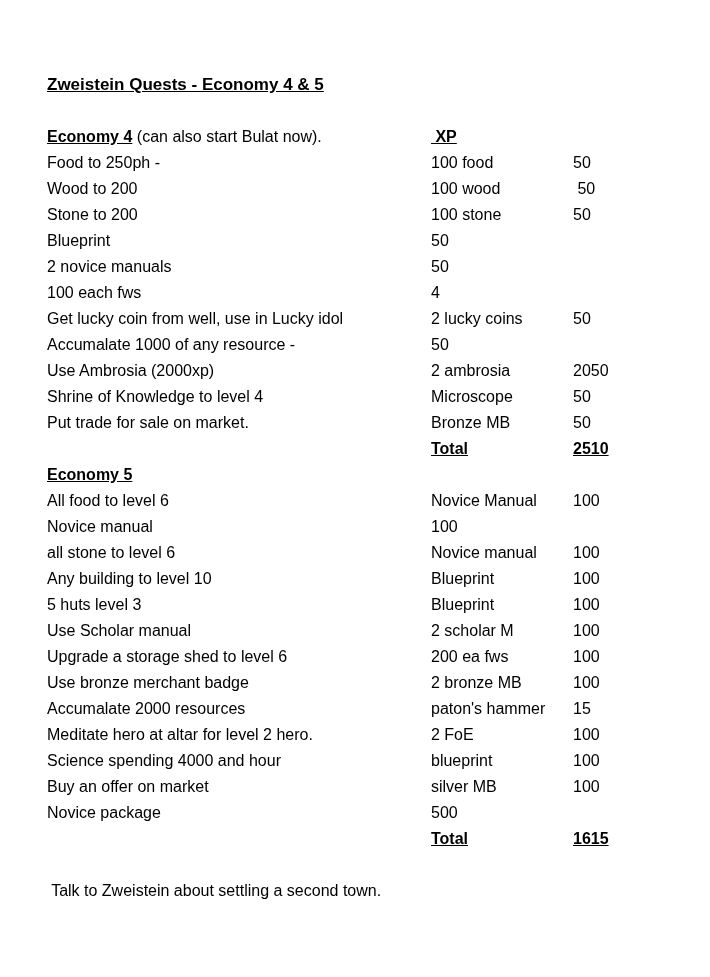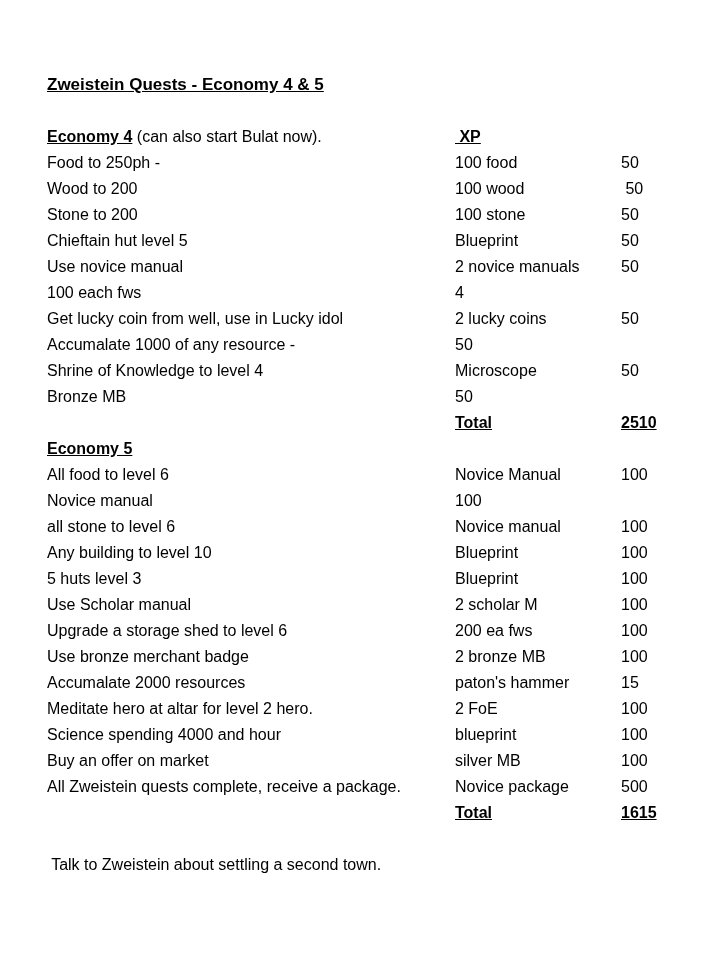--- a/index.html
+++ b/index.html
@@ -30,21 +30,20 @@
     height: 26px;
     line-height: 26px;
     margin-bottom: 26px;
     white-space: pre;
   }
   .row {
     display: grid;
     grid-template-columns: 384px 142px 100px;
     height: 26px;
     line-height: 26px;
-    gap: 24px;
   }
   .cell {
     overflow: visible;
     white-space: nowrap;
   }
   .bold { font-weight: 700; }
   .underline { text-decoration: underline; }
   .pre { white-space: pre; }
   .footer {
     height: 26px;
@@ -77,48 +76,52 @@
     <div class="cell">Wood to 200</div>
     <div class="cell">100 wood</div>
     <div class="cell pre"> 50</div>
   </div>
       <div class="row">
     <div class="cell">Stone to 200</div>
     <div class="cell">100 stone</div>
     <div class="cell pre">50</div>
   </div>
       <div class="row">
-    <div class="cell">Chieftain hut level 5</div>
     <div class="cell">Blueprint</div>
     <div class="cell pre">50</div>
   </div>
       <div class="row">
-    <div class="cell">Use novice manual</div>
     <div class="cell">2 novice manuals</div>
     <div class="cell pre">50</div>
   </div>
       <div class="row">
     <div class="cell">100 each fws</div>
     <div class="cell pre">4</div>
   </div>
       <div class="row">
     <div class="cell">Get lucky coin from well, use in Lucky idol</div>
     <div class="cell">2 lucky coins</div>
     <div class="cell pre">50</div>
   </div>
       <div class="row">
     <div class="cell">Accumalate 1000 of any resource -</div>
     <div class="cell pre">50</div>
   </div>
       <div class="row">
+    <div class="cell">Use Ambrosia (2000xp)</div>
+    <div class="cell">2 ambrosia</div>
+    <div class="cell pre">2050</div>
+  </div>
+      <div class="row">
     <div class="cell">Shrine of Knowledge to level 4</div>
     <div class="cell">Microscope</div>
     <div class="cell pre">50</div>
   </div>
       <div class="row">
+    <div class="cell">Put trade for sale on market.</div>
     <div class="cell">Bronze MB</div>
     <div class="cell pre">50</div>
   </div>
     </div>
 
   <div class="row">
     <div class="cell"></div>
     <div class="cell bold underline">Total</div>
     <div class="cell bold underline">2510</div>
   </div>
@@ -185,21 +188,20 @@
     <div class="cell">Science spending 4000 and hour</div>
     <div class="cell">blueprint</div>
     <div class="cell pre">100</div>
   </div>
       <div class="row">
     <div class="cell">Buy an offer on market</div>
     <div class="cell">silver MB</div>
     <div class="cell pre">100</div>
   </div>
       <div class="row">
-    <div class="cell">All Zweistein quests complete, receive a package.</div>
     <div class="cell">Novice package</div>
     <div class="cell pre">500</div>
   </div>
     </div>
 
   <div class="row">
     <div class="cell"></div>
     <div class="cell bold underline">Total</div>
     <div class="cell bold underline">1615</div>
   </div>

